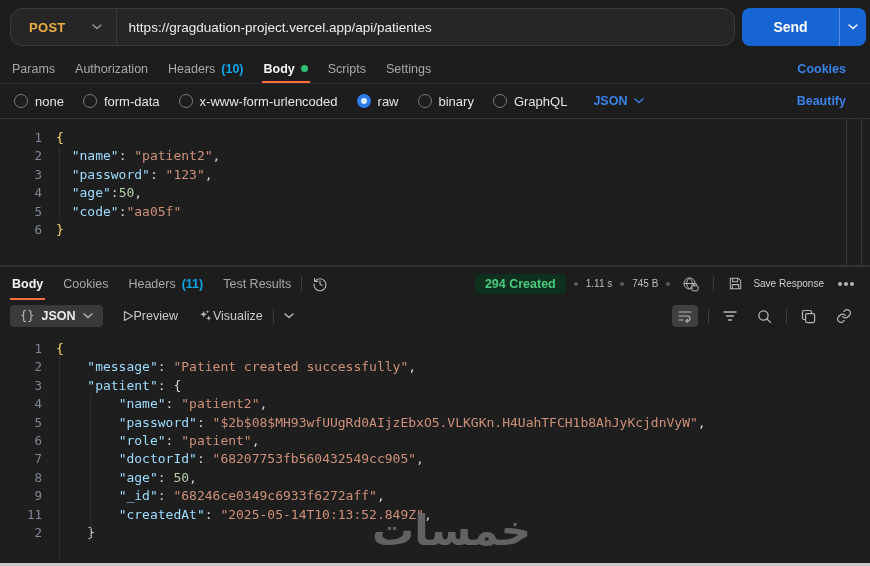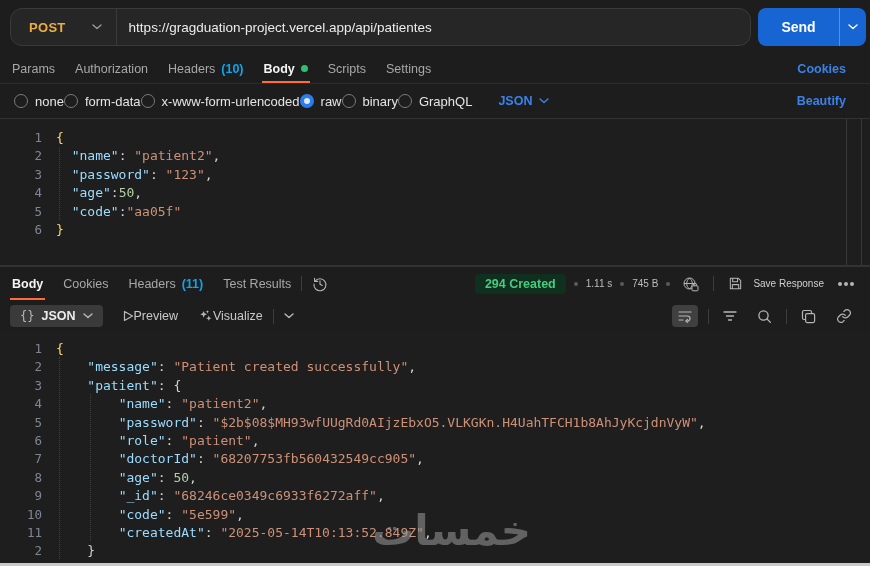--- a/index.html
+++ b/index.html
@@ -17,39 +17,39 @@
   .method-select { display:flex; align-items:center; gap:26px; padding:0 14px 0 18px; height:100%; cursor:pointer; }
   .method { color:#ecae43; font-weight:700; font-size:13px; letter-spacing:.3px; }
   .chev { color:#9a9a9a; flex:none; }
   .vdiv { width:1px; height:38px; background:#3a3a3a; }
   .url-input {
     flex:1; background:transparent; border:none; outline:none;
     color:#ececec; font-size:13.5px; font-weight:500; padding:0 12px;
     font-family:"Liberation Sans", sans-serif;
   }
   .send-btn {
-    display:flex; align-items:center; height:38px; width:108px;
+    display:flex; align-items:center; height:38px; width:124px;
     background:#1765d2; border-radius:8px; cursor:pointer; color:#fff;
   }
   .send-label { flex:1; text-align:center; font-size:14px; font-weight:600; }
   .send-sep { width:1px; height:38px; background:rgba(255,255,255,.28); }
   .send-chev { width:26px; display:flex; justify-content:center; color:#fff; }
   
   .tabs-row { display:flex; align-items:center; height:30px; padding:0 24px 0 12px; border-bottom:1px solid #2c2c2c; }
   .tabs { display:flex; align-items:center; gap:20px; height:100%; }
   .tab { position:relative; display:flex; align-items:center; gap:6px; height:100%; color:#a8a8a8; font-size:12.5px; cursor:pointer; white-space:nowrap; }
   .tab.active { color:#f5f5f5; font-weight:600; }
   .tab.active::after { content:""; position:absolute; left:-2px; right:-2px; bottom:0; height:2px; background:#ff6c37; }
   .tab-count { color:#0ea5e9;font-weight:bold; }
   .tab-dot { width:7px; height:7px; border-radius:50%; background:#2fbf71; }
   .link { color:#3a82e8; font-size:12.5px; font-weight:600; cursor:pointer; }
   .tabs-row .link { margin-left:auto; }
   
   .options-row { display:flex; align-items:center; height:34px; padding:0 24px 0 14px; }
-  .radios { display:flex; align-items:center; }
+  .radios { display:flex; align-items:center; gap:19px; }
   .radio { display:flex; align-items:center; gap:7px; cursor:pointer; }
   .rc { width:14px; height:14px; border-radius:50%; border:1px solid #7a7a7a; background:transparent; }
   .radio.selected .rc { border:4px solid #2b7de9; background:#dce9ff; }
   .rlabel { color:#e4e4e4; font-size:13px; }
   .lang-select { display:flex; align-items:center; gap:7px; margin-left:26px; color:#3a82e8; font-size:12.5px; font-weight:600; cursor:pointer; }
   .lang-select .chev { color:#3a82e8; }
   .options-row .link { margin-left:auto; }
   
   .editor {
     position:relative; background:#1e1e1e;
@@ -374,24 +374,20 @@
         </div>
         <div class="cl">
           <span class="ln">8</span>
           <span class="lt"><span>        </span><span class="tk-key">"age"</span><span class="tk-punc">: </span><span class="tk-num">50</span><span class="tk-punc">,</span></span>
         </div>
         <div class="cl">
           <span class="ln">9</span>
           <span class="lt"><span>        </span><span class="tk-key">"_id"</span><span class="tk-punc">: </span><span class="tk-str">"68246ce0349c6933f6272aff"</span><span class="tk-punc">,</span></span>
         </div>
         <div class="cl">
-          <span class="ln">10</span>
-          <span class="lt"><span>        </span><span class="tk-key">"code"</span><span class="tk-punc">: </span><span class="tk-str">"5e599"</span><span class="tk-punc">,</span></span>
-        </div>
-        <div class="cl">
           <span class="ln">11</span>
           <span class="lt"><span>        </span><span class="tk-key">"createdAt"</span><span class="tk-punc">: </span><span class="tk-str">"2025-05-14T10:13:52.849Z"</span><span class="tk-punc">,</span></span>
         </div>
         <div class="cl">
           <span class="ln">2</span>
           <span class="lt"><span>    </span><span class="tk-b2">}</span></span>
         </div>
       </div>
     <div class="guide" style="left:59px; top:25px; height:202px;"></div>
     <div class="guide" style="left:90px; top:62px; height:147px;"></div>

